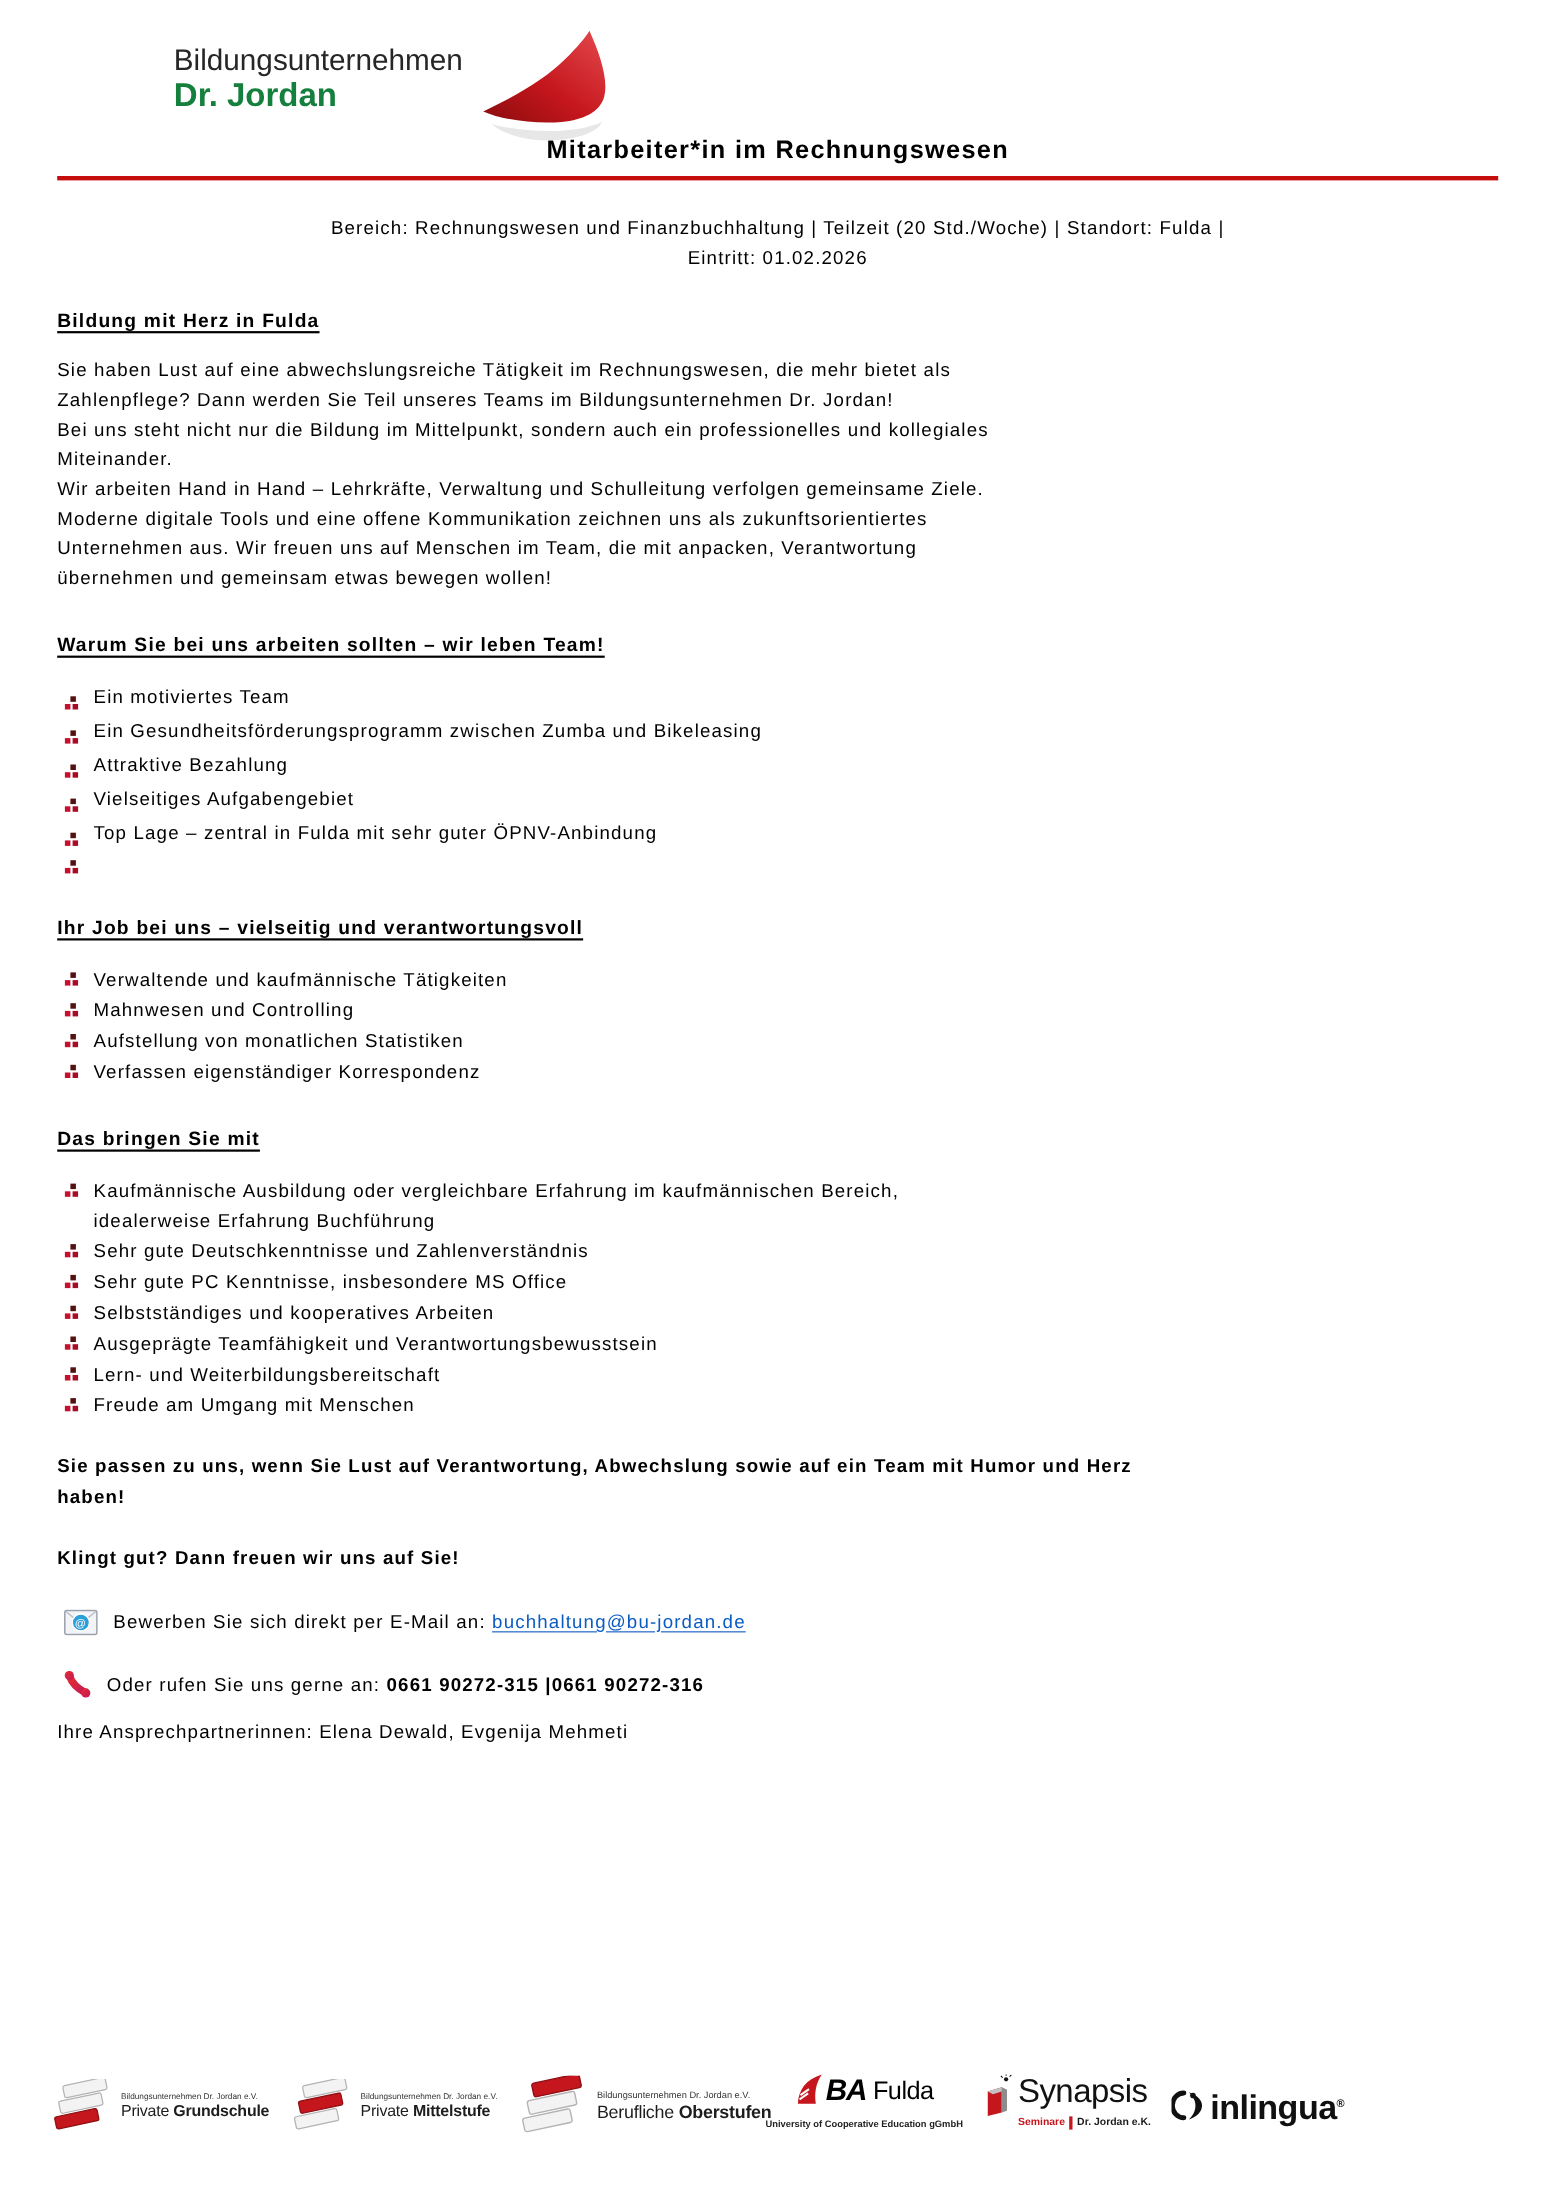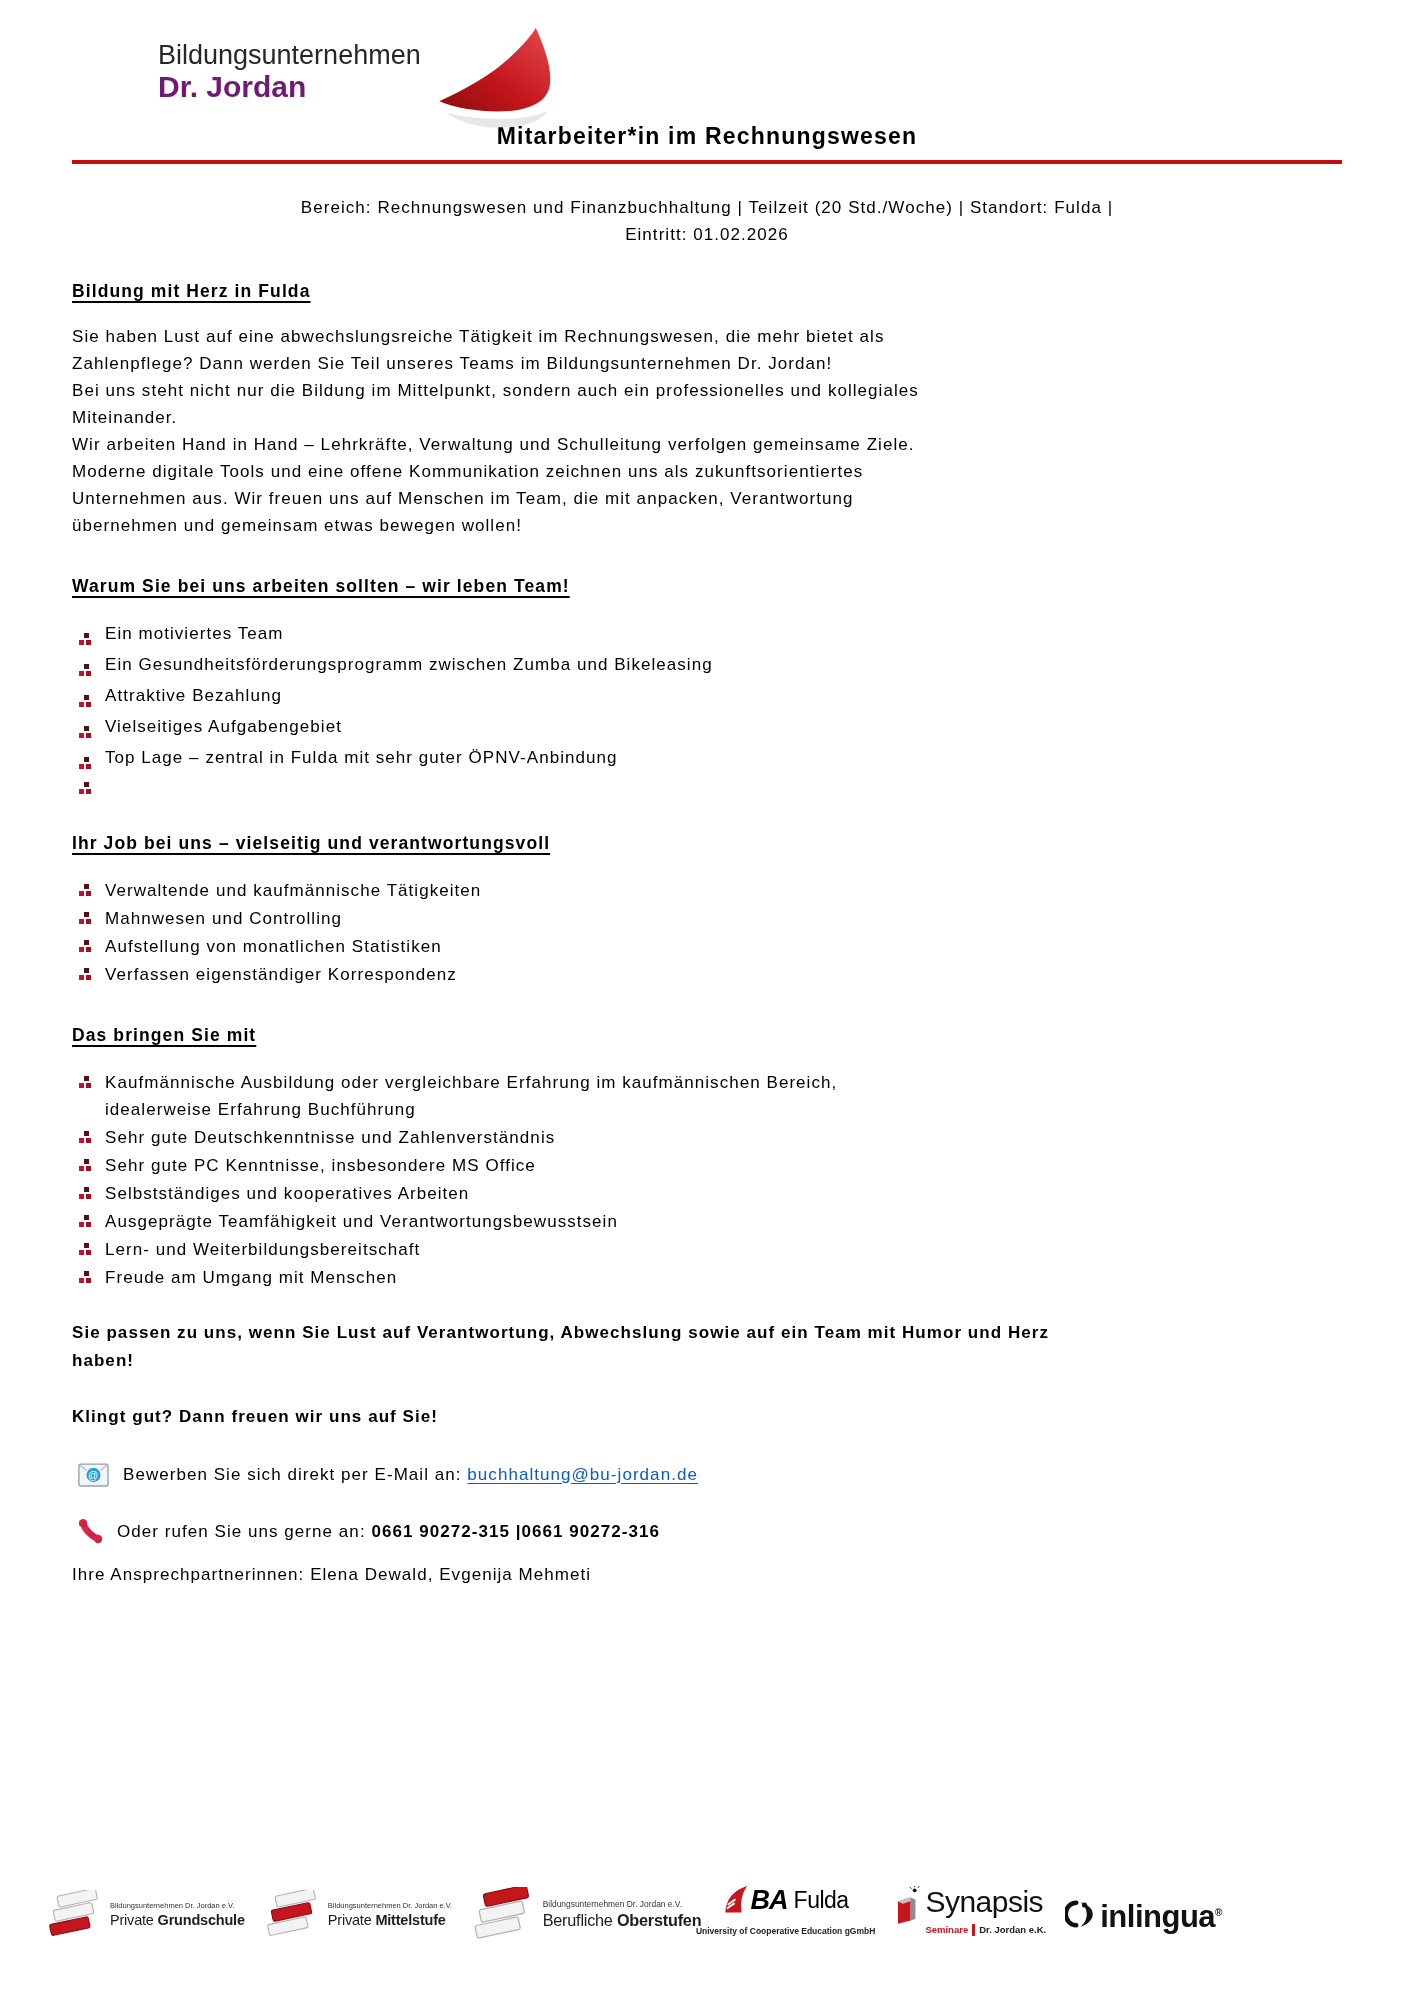--- a/index.html
+++ b/index.html
@@ -7,24 +7,24 @@
   .page {
     position:relative; width:1414px; height:2000px; margin:0 auto;
     background:#ffffff; overflow:hidden; color:#000;
     font-family:"Liberation Sans", sans-serif;
     font-size:17px; letter-spacing:1.05px; line-height:27px;
   }
   
   .brandlogo { position:absolute; left:158px; top:26px; display:flex; align-items:flex-start; }
   .brandtext { padding-top:14px; letter-spacing:0; }
   .brand1 { font-size:27px; font-weight:500; color:#262626; line-height:30px; }
-  .brand2 { font-size:30px; font-weight:700; color:#701a75; line-height:33px; }
+  .brand2 { font-size:30px; font-weight:700; color:#15803d; line-height:33px; }
   .sail { margin-left:14px; margin-top:0; }
   
-  .doc { padding:0 72px; }
+  .doc { padding:0 52px; }
   .titlewrap { padding-top:122px; text-align:center; }
   h1 { font-size:23px; font-weight:700; letter-spacing:1.2px; line-height:28px; }
   .redline { height:4px; background:#c50d0d; margin-top:10px; }
   .subtitle { margin-top:30px; text-align:center; }
   .subtitle div { line-height:27px; }
   
   h2 {
     font-size:17.5px; font-weight:700; letter-spacing:1.1px; line-height:27px;
     margin-top:30px;
     text-decoration:underline; text-decoration-thickness:2px; text-underline-offset:4px;

